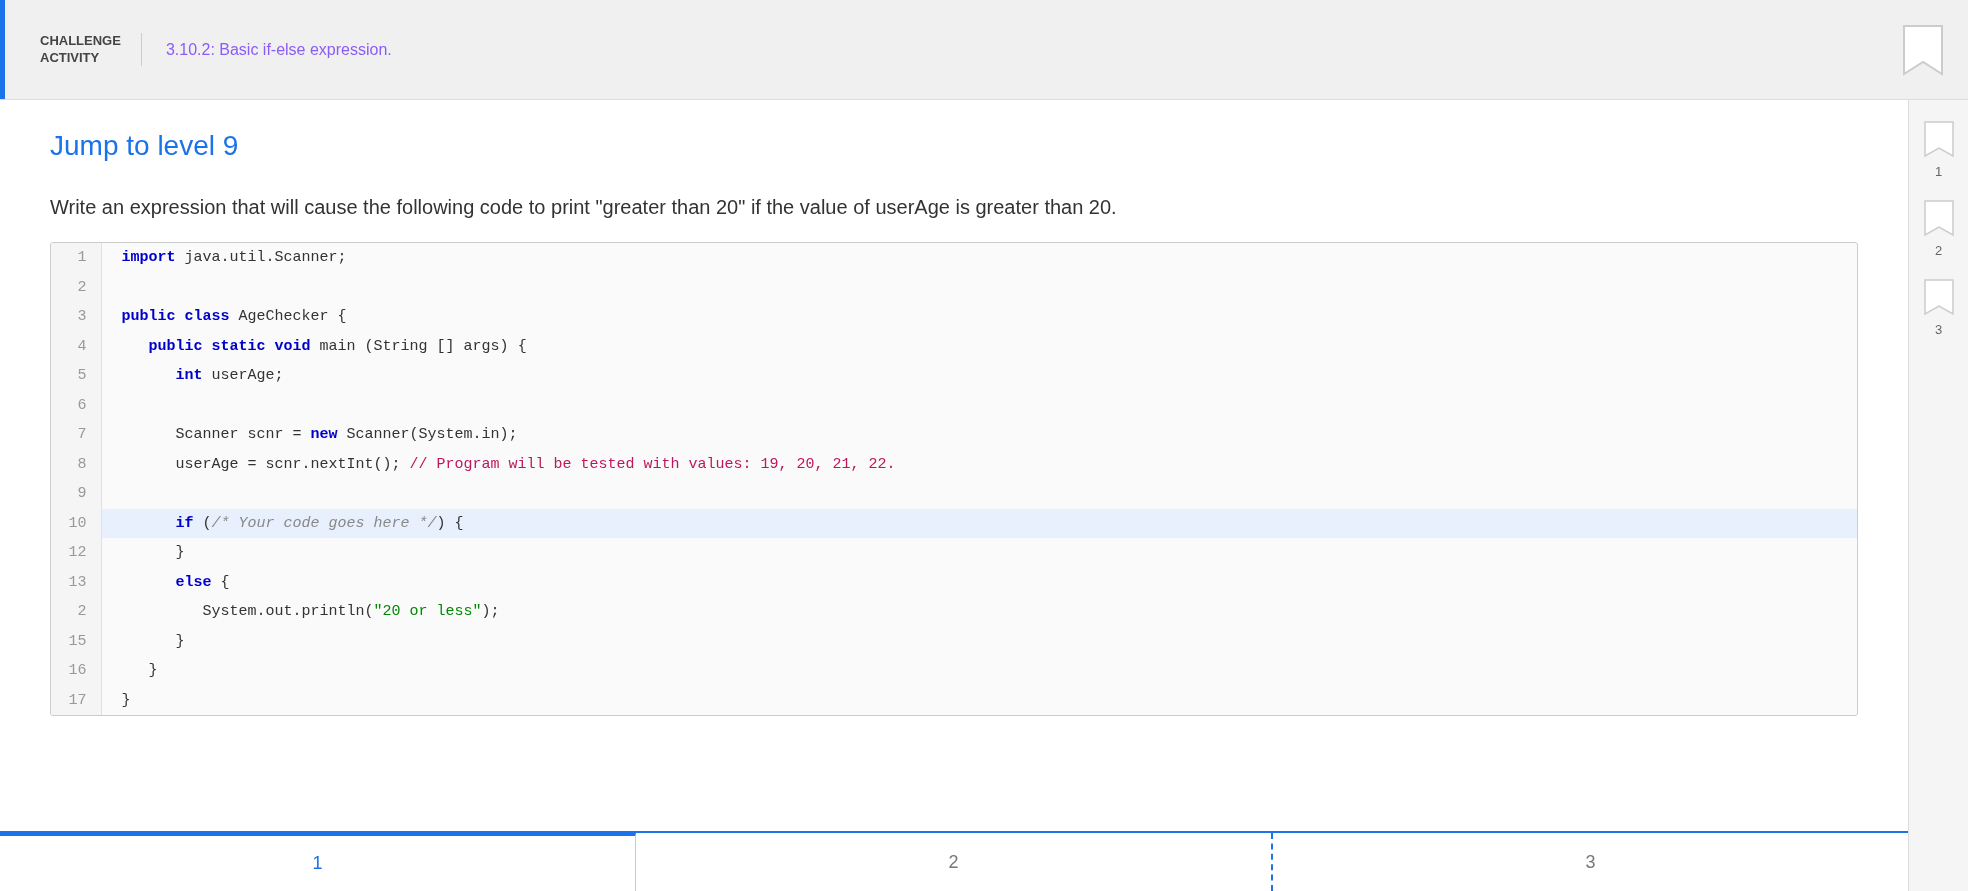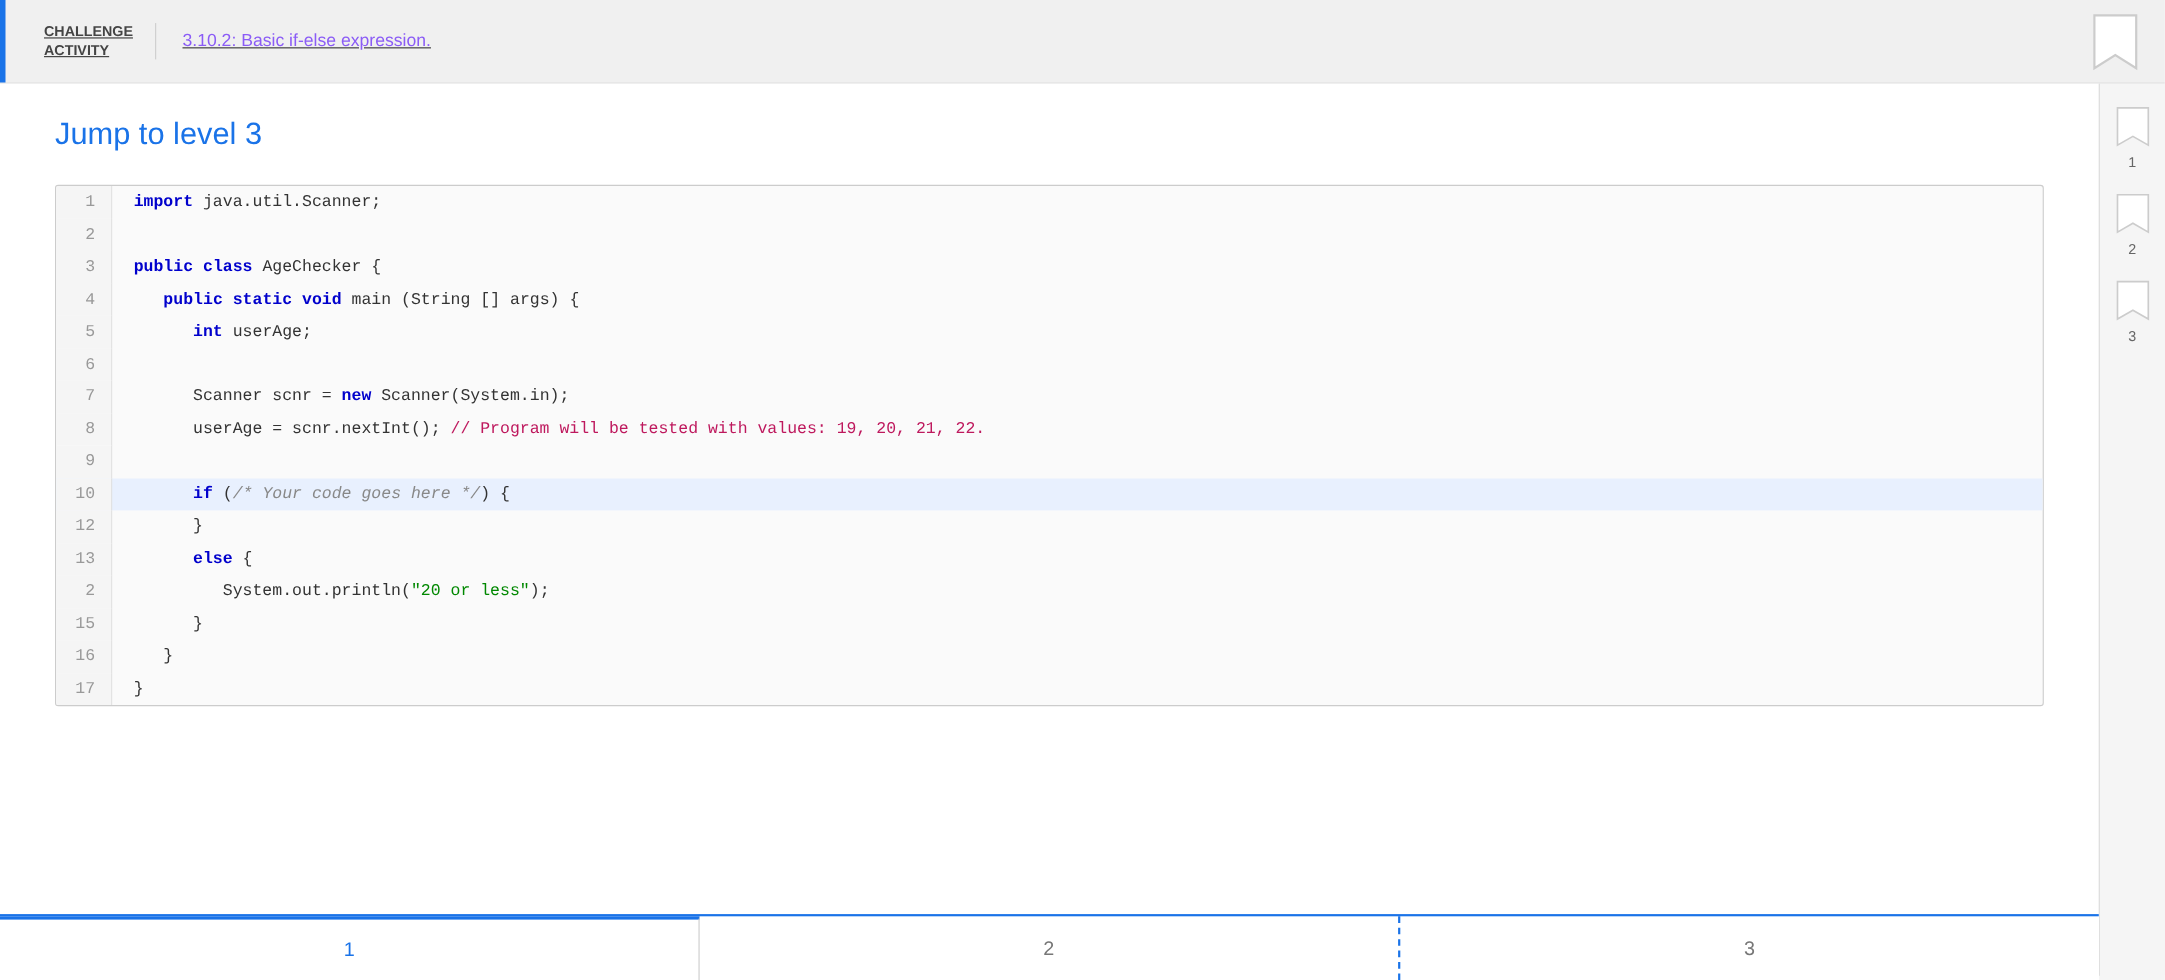--- a/index.html
+++ b/index.html
@@ -12,24 +12,23 @@
       overflow: hidden;
       position: relative;
     }
 
     
     .header {
       display: flex;
       align-items: center;
       background: #f0f0f0;
       border-bottom: 1px solid #ddd;
-      height: 76px;
+      height: 100px;
       padding: 0 20px;
       position: relative;
-      text-decoration: underline;
     }
     .header-left-bar {
       width: 5px;
       background: #1a73e8;
       height: 100%;
       position: absolute;
       left: 0;
       top: 0;
     }
     .challenge-label {
@@ -171,21 +170,22 @@
   <div class="header-badge">
     <svg class="badge-shape" viewBox="0 0 42 52" fill="none" xmlns="http://www.w3.org/2000/svg">
       <path d="M2 2 H40 V50 L21 38 L2 50 Z" stroke="#ccc" stroke-width="2" fill="white"></path>
     </svg>
   </div>
 </div>
 
 <div style="display:flex; height: calc(891px - 80px); position:relative;">
 
   <div class="content-area">
-    <div class="jump-to-level">Jump to level 3</div>
+    <div class="jump-to-level">Jump to level 9</div>
+    <div class="instruction-text">Write an expression that will cause the following code to print "greater than 20" if the value of userAge is greater than 20.</div>
 
     <div class="code-editor">
       <table class="code-table">
         <tbody>
 
           <tr>
             <td class="line-num">1</td>
             <td class="code-cell"><span class="kw">import</span> java.util.Scanner;</td>
           </tr>
 

